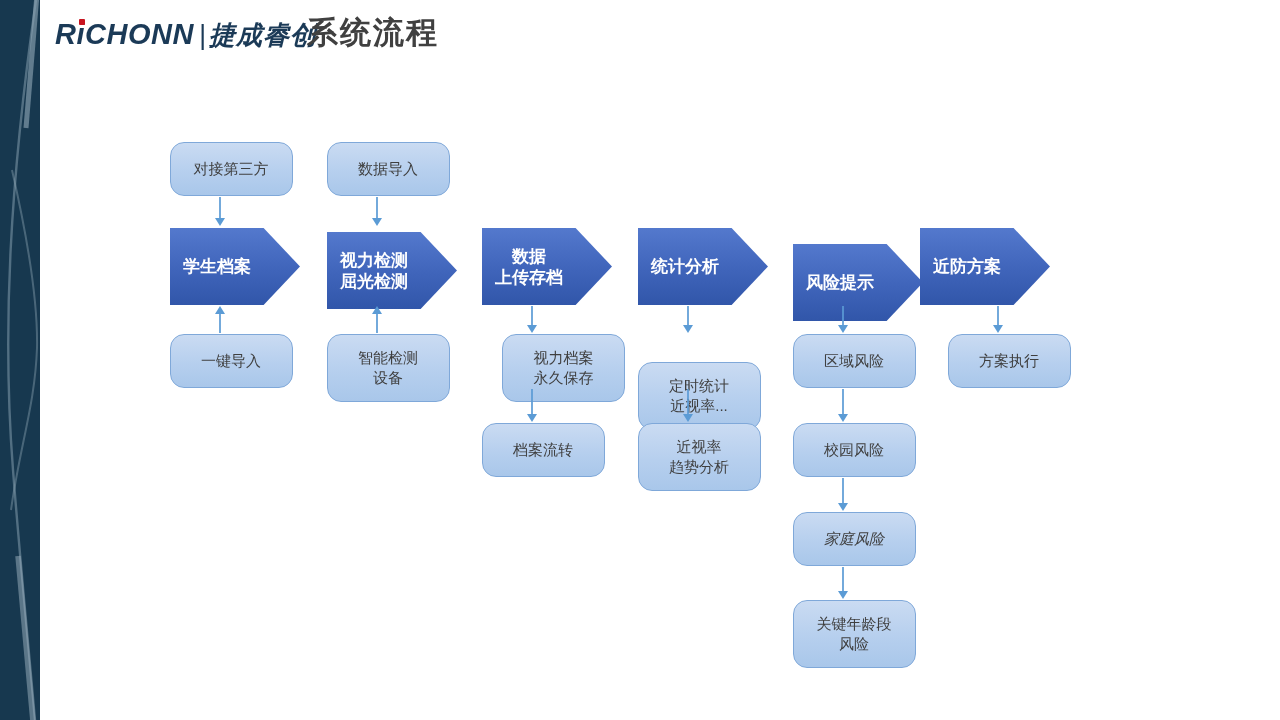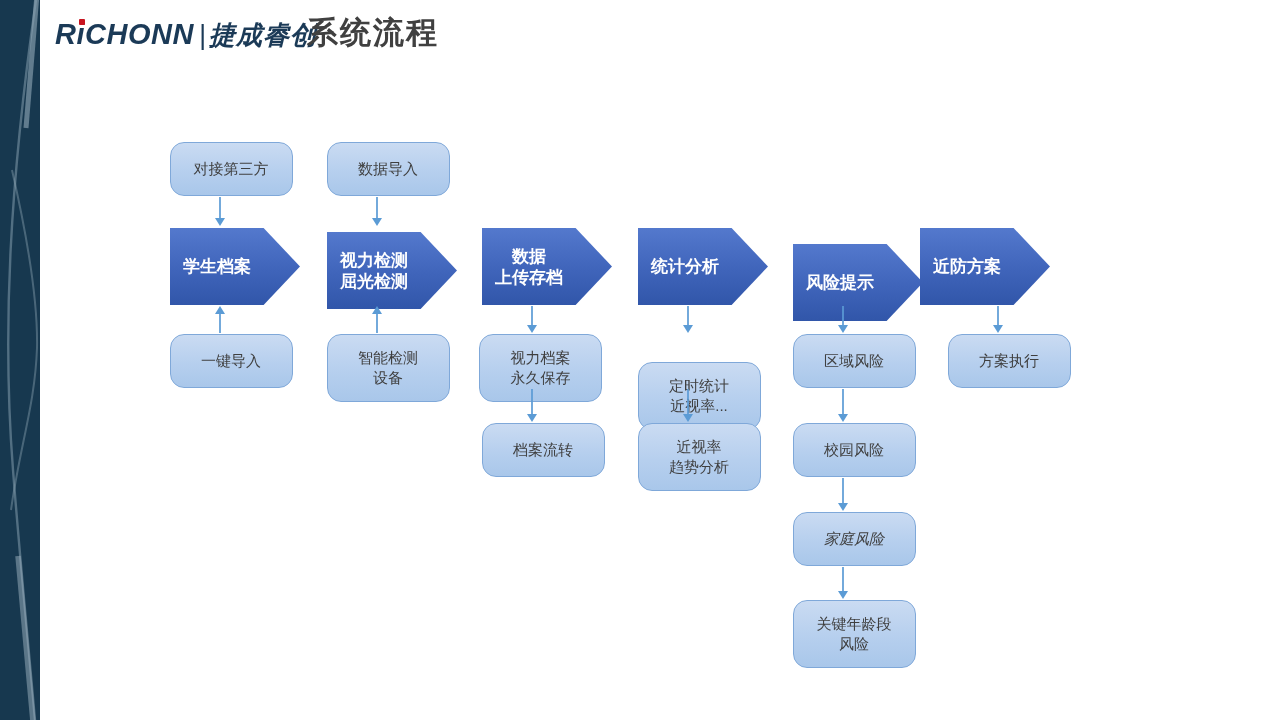--- a/index.html
+++ b/index.html
@@ -82,21 +82,21 @@
         <polygon points="2,8 12,8 7,0" fill="#5B9BD5"></polygon>
       </svg>
       <div class="flow-box" style="left: 326.5px; top: 334px;">智能检测
 设备</div>
       <div class="chevron" style="left: 482px; top: 228px; width: 130px;">数据
 上传存档</div>
       <svg width="14" height="27" class="flow-arrow" style="left: 525px; top: 306px;">
         <line x1="7" y1="0" x2="7" y2="20" stroke="#5B9BD5" stroke-width="1.7"></line>
         <polygon points="2,19 12,19 7,27" fill="#5B9BD5"></polygon>
       </svg>
-      <div class="flow-box" style="left: 479px; top: 334px;">视力档案
+      <div class="flow-box" style="left: 502px; top: 334px;">视力档案
 永久保存</div>
       <svg width="14" height="33" class="flow-arrow" style="left: 525px; top: 389px;">
         <line x1="7" y1="0" x2="7" y2="26" stroke="#5B9BD5" stroke-width="1.7"></line>
         <polygon points="2,25 12,25 7,33" fill="#5B9BD5"></polygon>
       </svg>
       <div class="flow-box" style="left: 481.5px; top: 423px;">档案流转</div>
       <div class="chevron" style="left: 638px; top: 228px; width: 130px;">统计分析</div>
       <svg width="14" height="27" class="flow-arrow" style="left: 681px; top: 306px;">
         <line x1="7" y1="0" x2="7" y2="20" stroke="#5B9BD5" stroke-width="1.7"></line>
         <polygon points="2,19 12,19 7,27" fill="#5B9BD5"></polygon>

